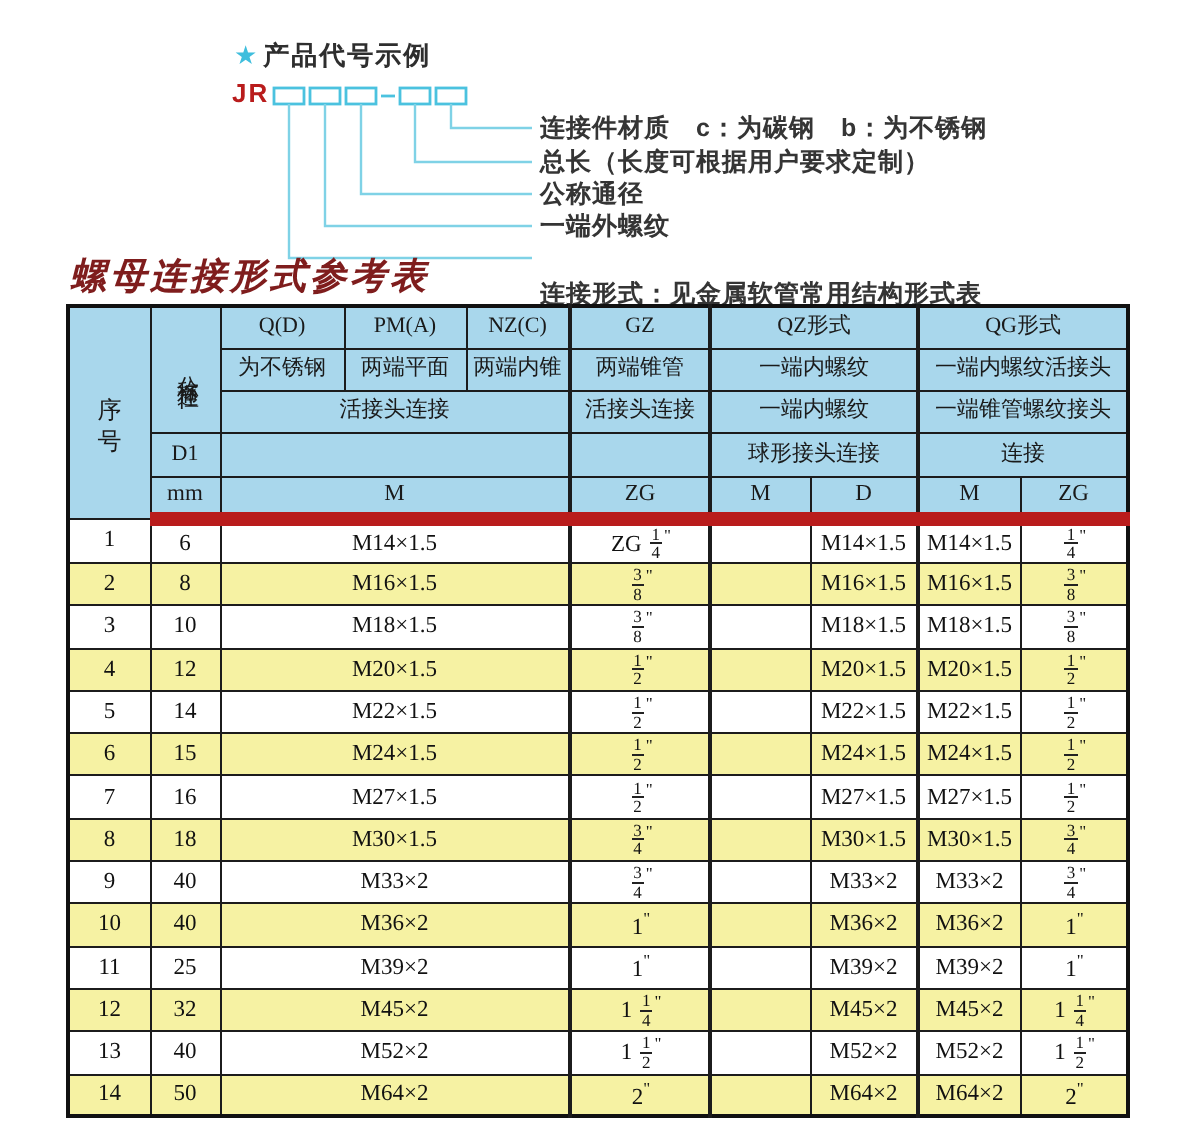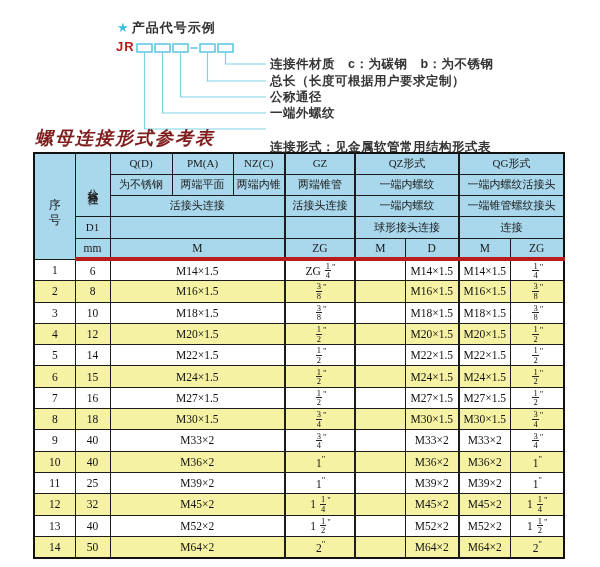--- a/index.html
+++ b/index.html
@@ -26,21 +26,21 @@
   
   table.ref { position:absolute; left:33px; top:152px; width:530px;
     border-collapse:collapse; table-layout:fixed;
     font-size:11.5px; }
   table.ref th, table.ref td {
     border:1px solid #1c1c1c; text-align:center; vertical-align:middle;
     padding:0 2px; height:21.3px; line-height:1.05; overflow:hidden; }
   table.ref { border:2px solid #111; }
   table.ref thead th { background:#a9d7ec; font-weight:normal; font-size:11px; color:#1a1a1a;margin-top:21px; }
   table.ref thead tr.units th { font-size:11.5px; }
-  table.ref thead tr:last-child th { border-bottom:4px solid #b91c1c; }
+  table.ref thead tr:last-child th { border-bottom:7px solid #b91c1c; }
   th.bl2, td.bl2 { border-left-width:2px !important; }
   table.ref tbody tr.alt td { background:#f6f2a3; }
   table.ref tbody td { background:#ffffff; color:#111; }
 
   .vert { display:inline-block; writing-mode:vertical-lr; text-orientation:upright;
     line-height:1; }
   .vert.wide { letter-spacing:17px; font-size:12px; }
   .vert.tight { letter-spacing:2px; font-size:11px; }
 
   

